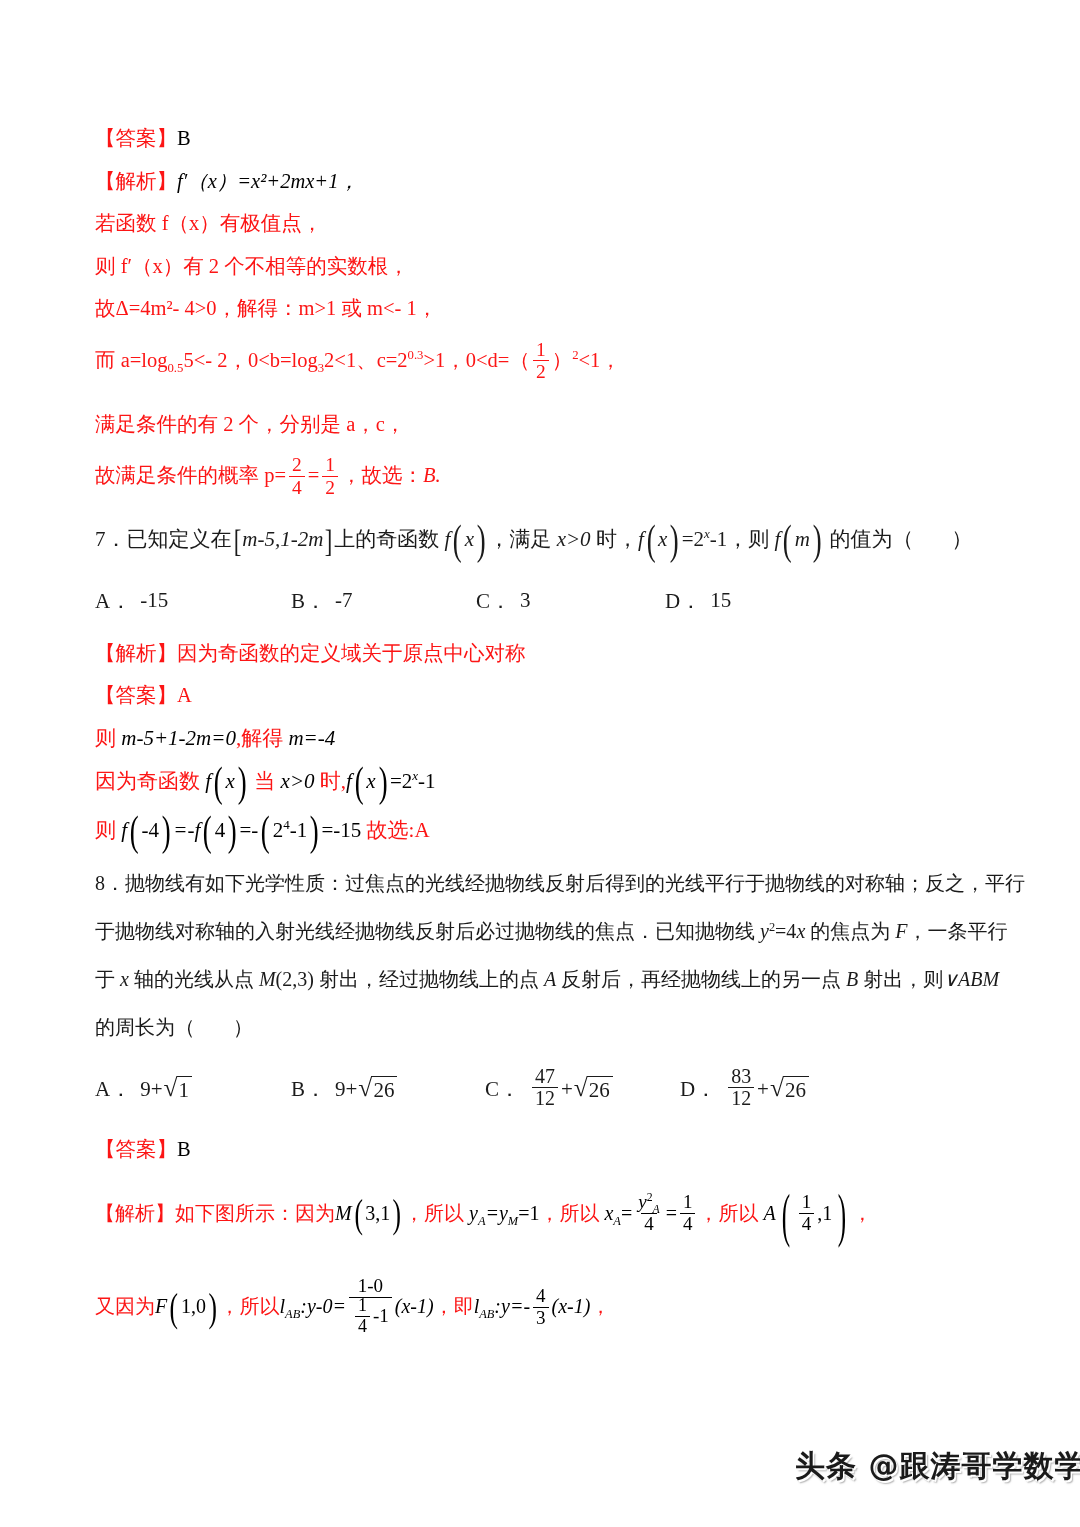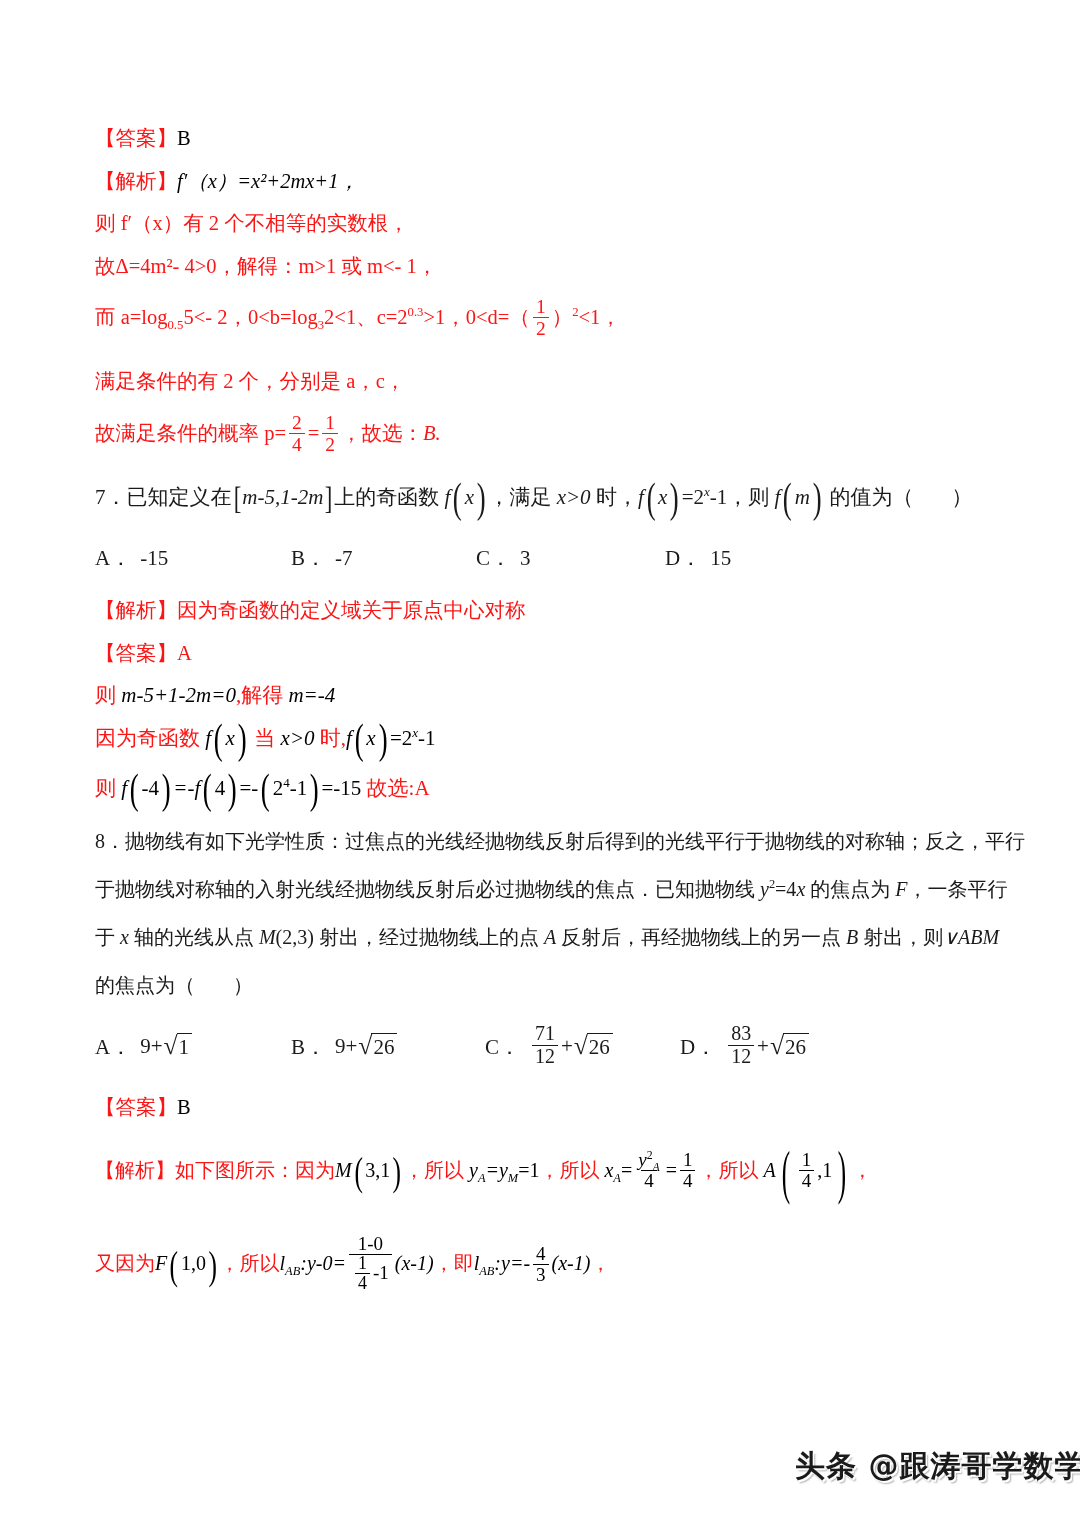--- a/index.html
+++ b/index.html
@@ -140,20 +140,21 @@
 <div class="page">
 
   <div class="line sol-line">
     <span>【答案】</span><span class="blk">B</span>
   </div>
 
   <div class="line sol-line">
     <span>【解析】</span><span class="mi blk">f′（x）=x²+2mx+1，</span>
   </div>
 
+  <div class="line sol-line">若函数 f（x）有极值点，</div>
   <div class="line sol-line">则 f′（x）有 2 个不相等的实数根，</div>
   <div class="line sol-line">故Δ=4m²- 4&gt;0，解得：m&gt;1 或 m&lt;- 1，</div>
 
   <div class="line sol-line tall" style="margin-bottom:30px;">
     <span>而 a=log</span><span class="sub">0.5</span><span>5&lt;- 2，0&lt;b=log</span><span class="sub">3</span><span>2&lt;1、c=2</span><span class="sup">0.3</span><span>&gt;1，0&lt;d=（</span><span class="frac">
         <span class="num">1</span>
         <span class="den">2</span>
       </span><span>）</span><span class="sup">2</span><span>&lt;1，</span>
   </div>
 
@@ -218,21 +219,21 @@
 
   <div class="line q-line" style="margin-bottom:28px;font-size:20px;text-align:right;">
     <span>于抛物线对称轴的入射光线经抛物线反射后必过抛物线的焦点．已知抛物线 </span><span class="mi">y</span><span class="sup">2</span><span>=4</span><span class="mi">x</span><span> 的焦点为 </span><span class="mi">F</span><span>，一条平行</span>
   </div>
 
   <div class="line q-line" style="margin-bottom:28px;font-size:20px;">
     <span>于 </span><span class="mi">x</span><span> 轴的光线从点 </span><span class="mi">M</span><span>(2,3)</span><span> 射出，经过抛物线上的点 </span><span class="mi">A</span><span> 反射后，再经抛物线上的另一点 </span><span class="mi">B</span><span> 射出，则</span><span class="mi">∨ABM</span>
   </div>
 
   <div class="line q-line" style="margin-bottom:26px;font-size:20px;">
-    <span>的焦点为（</span><span style="display:inline-block;width:38px;"></span><span>）</span>
+    <span>的周长为（</span><span style="display:inline-block;width:38px;"></span><span>）</span>
   </div>
 
   <div class="opt-row" style="height:52px;margin-bottom:24px;">
     <div class="opt" style="left:0px;height:52px;">
       <span class="lbl">A．</span>
         <span>9</span>
         <span>+</span>
         <span class="sqrt">
           <span class="rad">√</span>
           <span class="rnd">1</span>
@@ -243,21 +244,21 @@
         <span>9</span>
         <span>+</span>
         <span class="sqrt">
           <span class="rad">√</span>
           <span class="rnd">26</span>
         </span>
     </div>
     <div class="opt" style="left:390px;height:52px;">
       <span class="lbl">C．</span>
         <span class="frac">
-          <span class="num">71</span>
+          <span class="num">47</span>
           <span class="den">12</span>
         </span>
         <span>+</span>
         <span class="sqrt">
           <span class="rad">√</span>
           <span class="rnd">26</span>
         </span>
     </div>
     <div class="opt" style="left:585px;height:52px;">
       <span class="lbl">D．</span>

